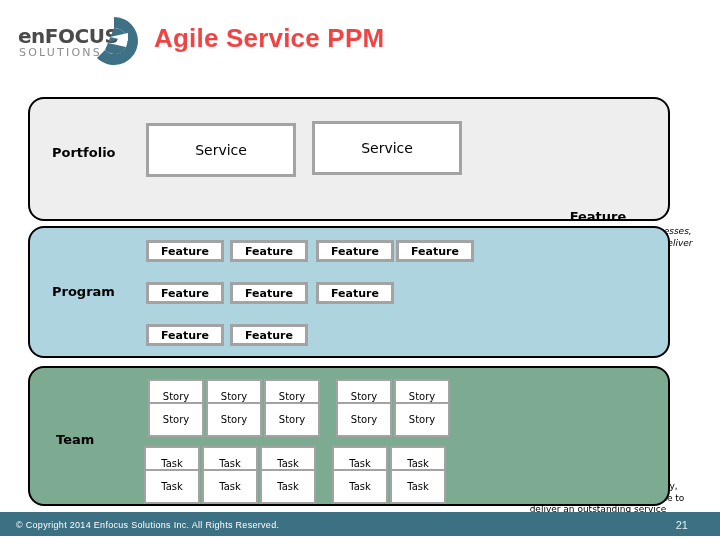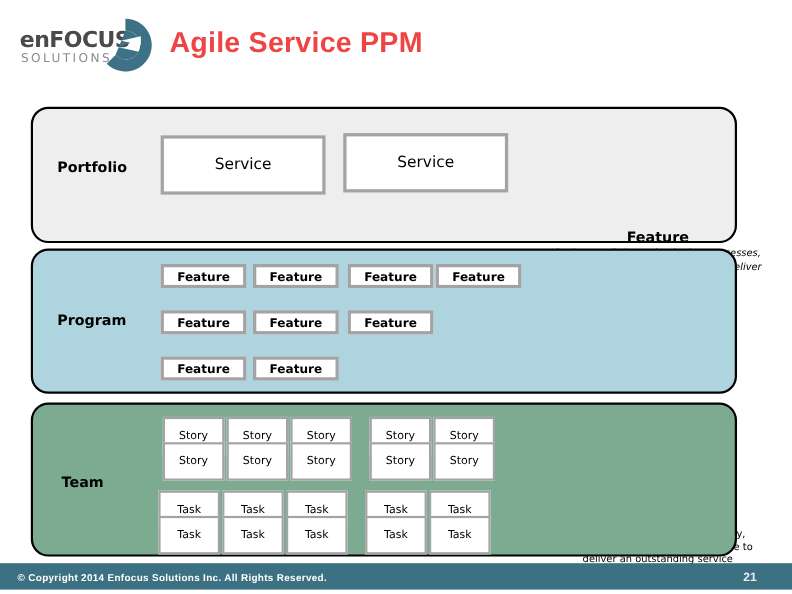--- a/index.html
+++ b/index.html
@@ -134,21 +134,20 @@
 
   #desc-services { left: 470px; top: 110px; width: 196px; }
   #desc-features { left: 470px; top: 236px; width: 196px; }
 
   
   #footer {
     position: absolute;
     left: 0; top: 512px;
     width: 720px; height: 24px;
     background: #3c7083;
-    font-weight: bold;
   }
   #footer-copyright {
     position: absolute;
     left: 16px; top: 8px;
     font-size: 9px;
     color: #ffffff;
     letter-spacing: 0.3px;
     white-space: nowrap;
   }
   #footer-pagenum {

